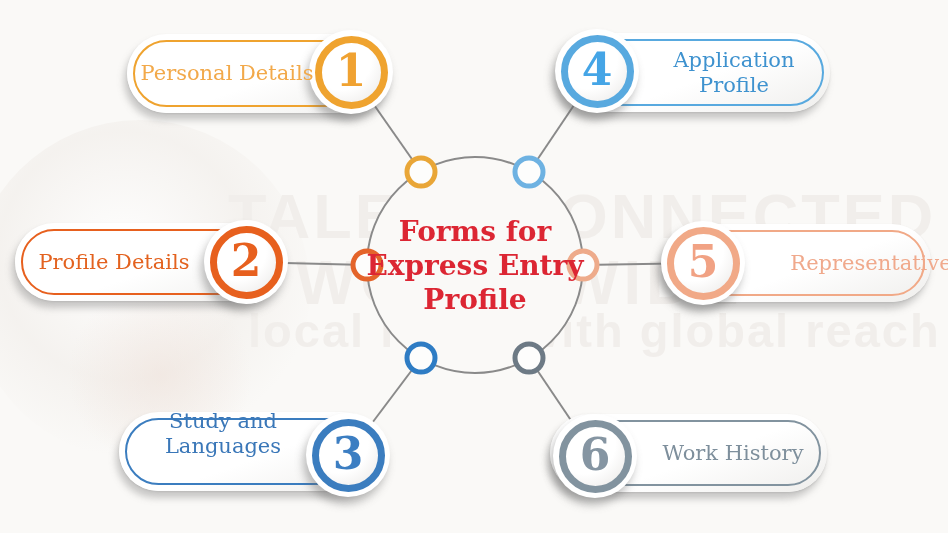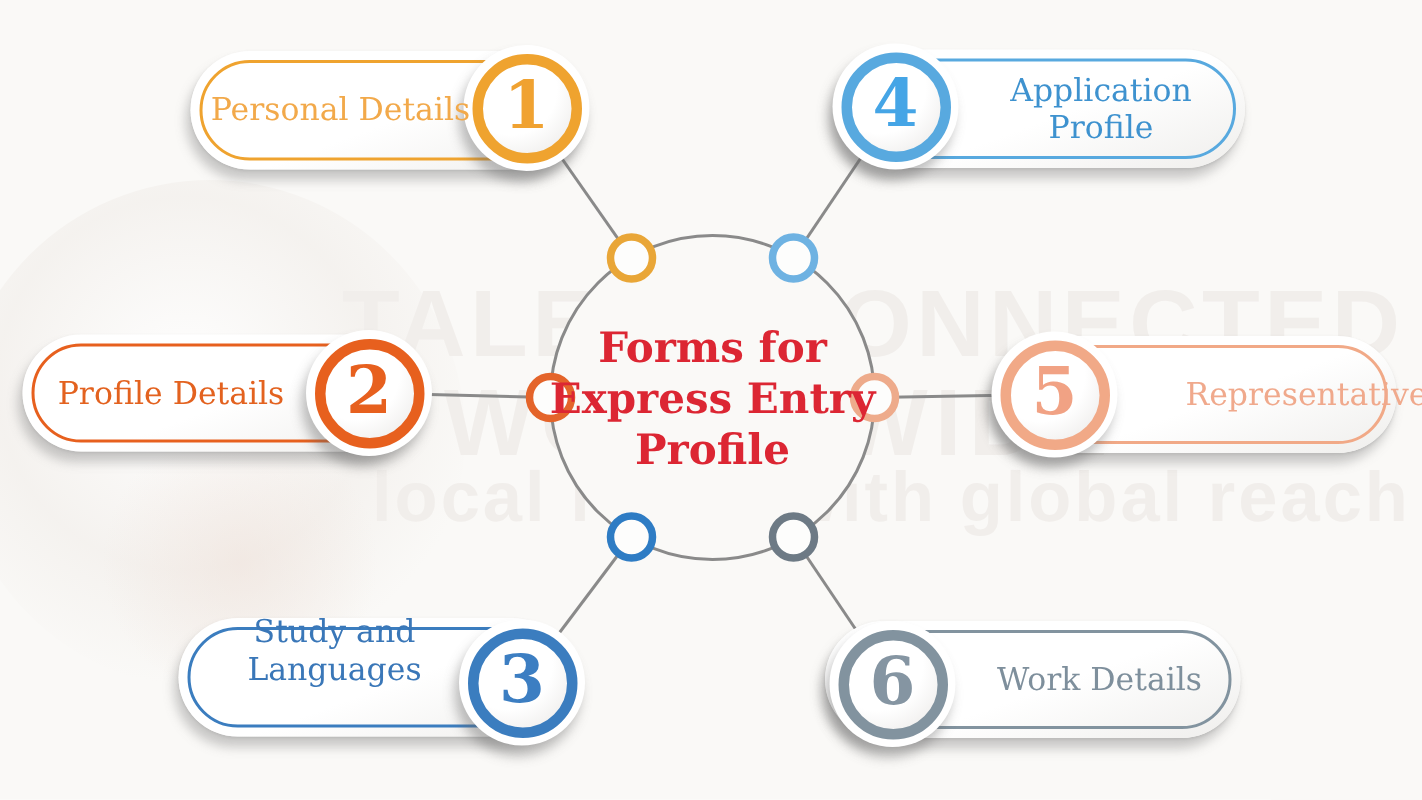--- a/index.html
+++ b/index.html
@@ -184,21 +184,21 @@
     <div class="label">Representative</div>
     <div class="badge">
       <div class="badge-ring">
         <span class="num">5</span>
       </div>
     </div>
   </div>
 
   <div class="item i6" style="--c: #82939f; --lc: #7e8f9c; --nc: #8595a2;">
     <div class="pill"></div>
-    <div class="label">Work Details</div>
+    <div class="label">Work History</div>
     <div class="badge">
       <div class="badge-ring">
         <span class="num">6</span>
       </div>
     </div>
   </div>
 
 </div>
 
 </body></html>

